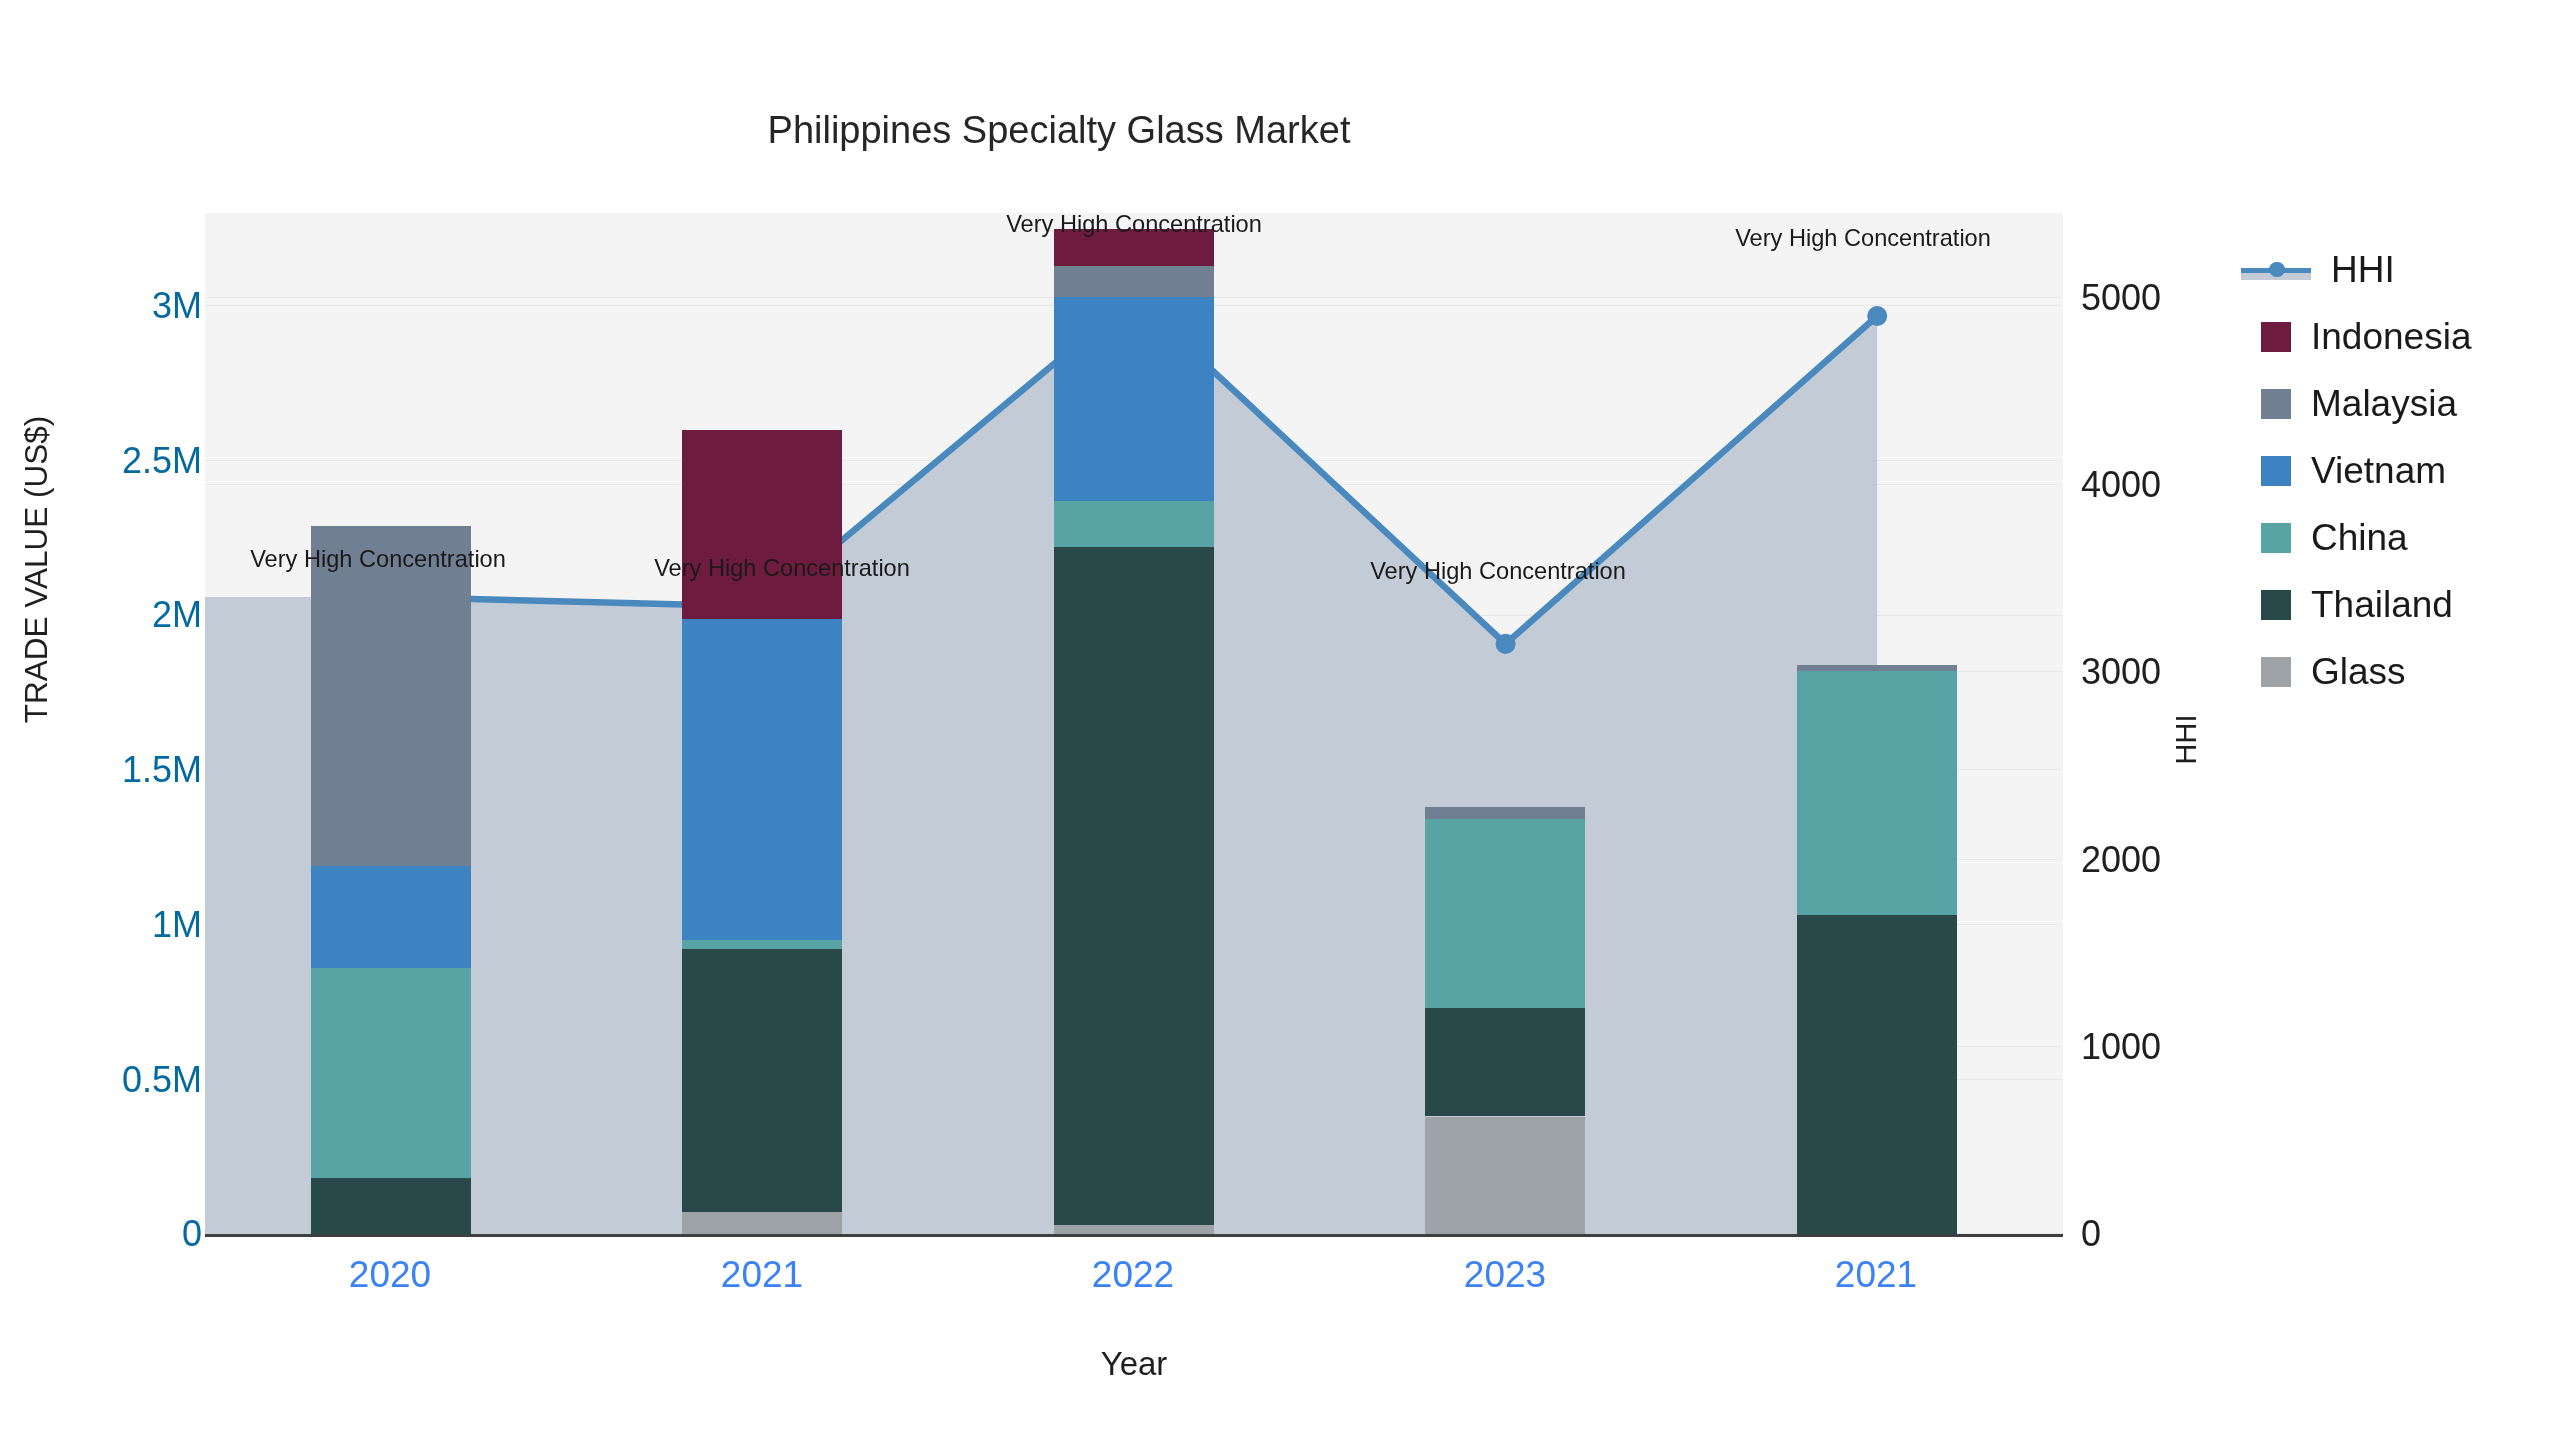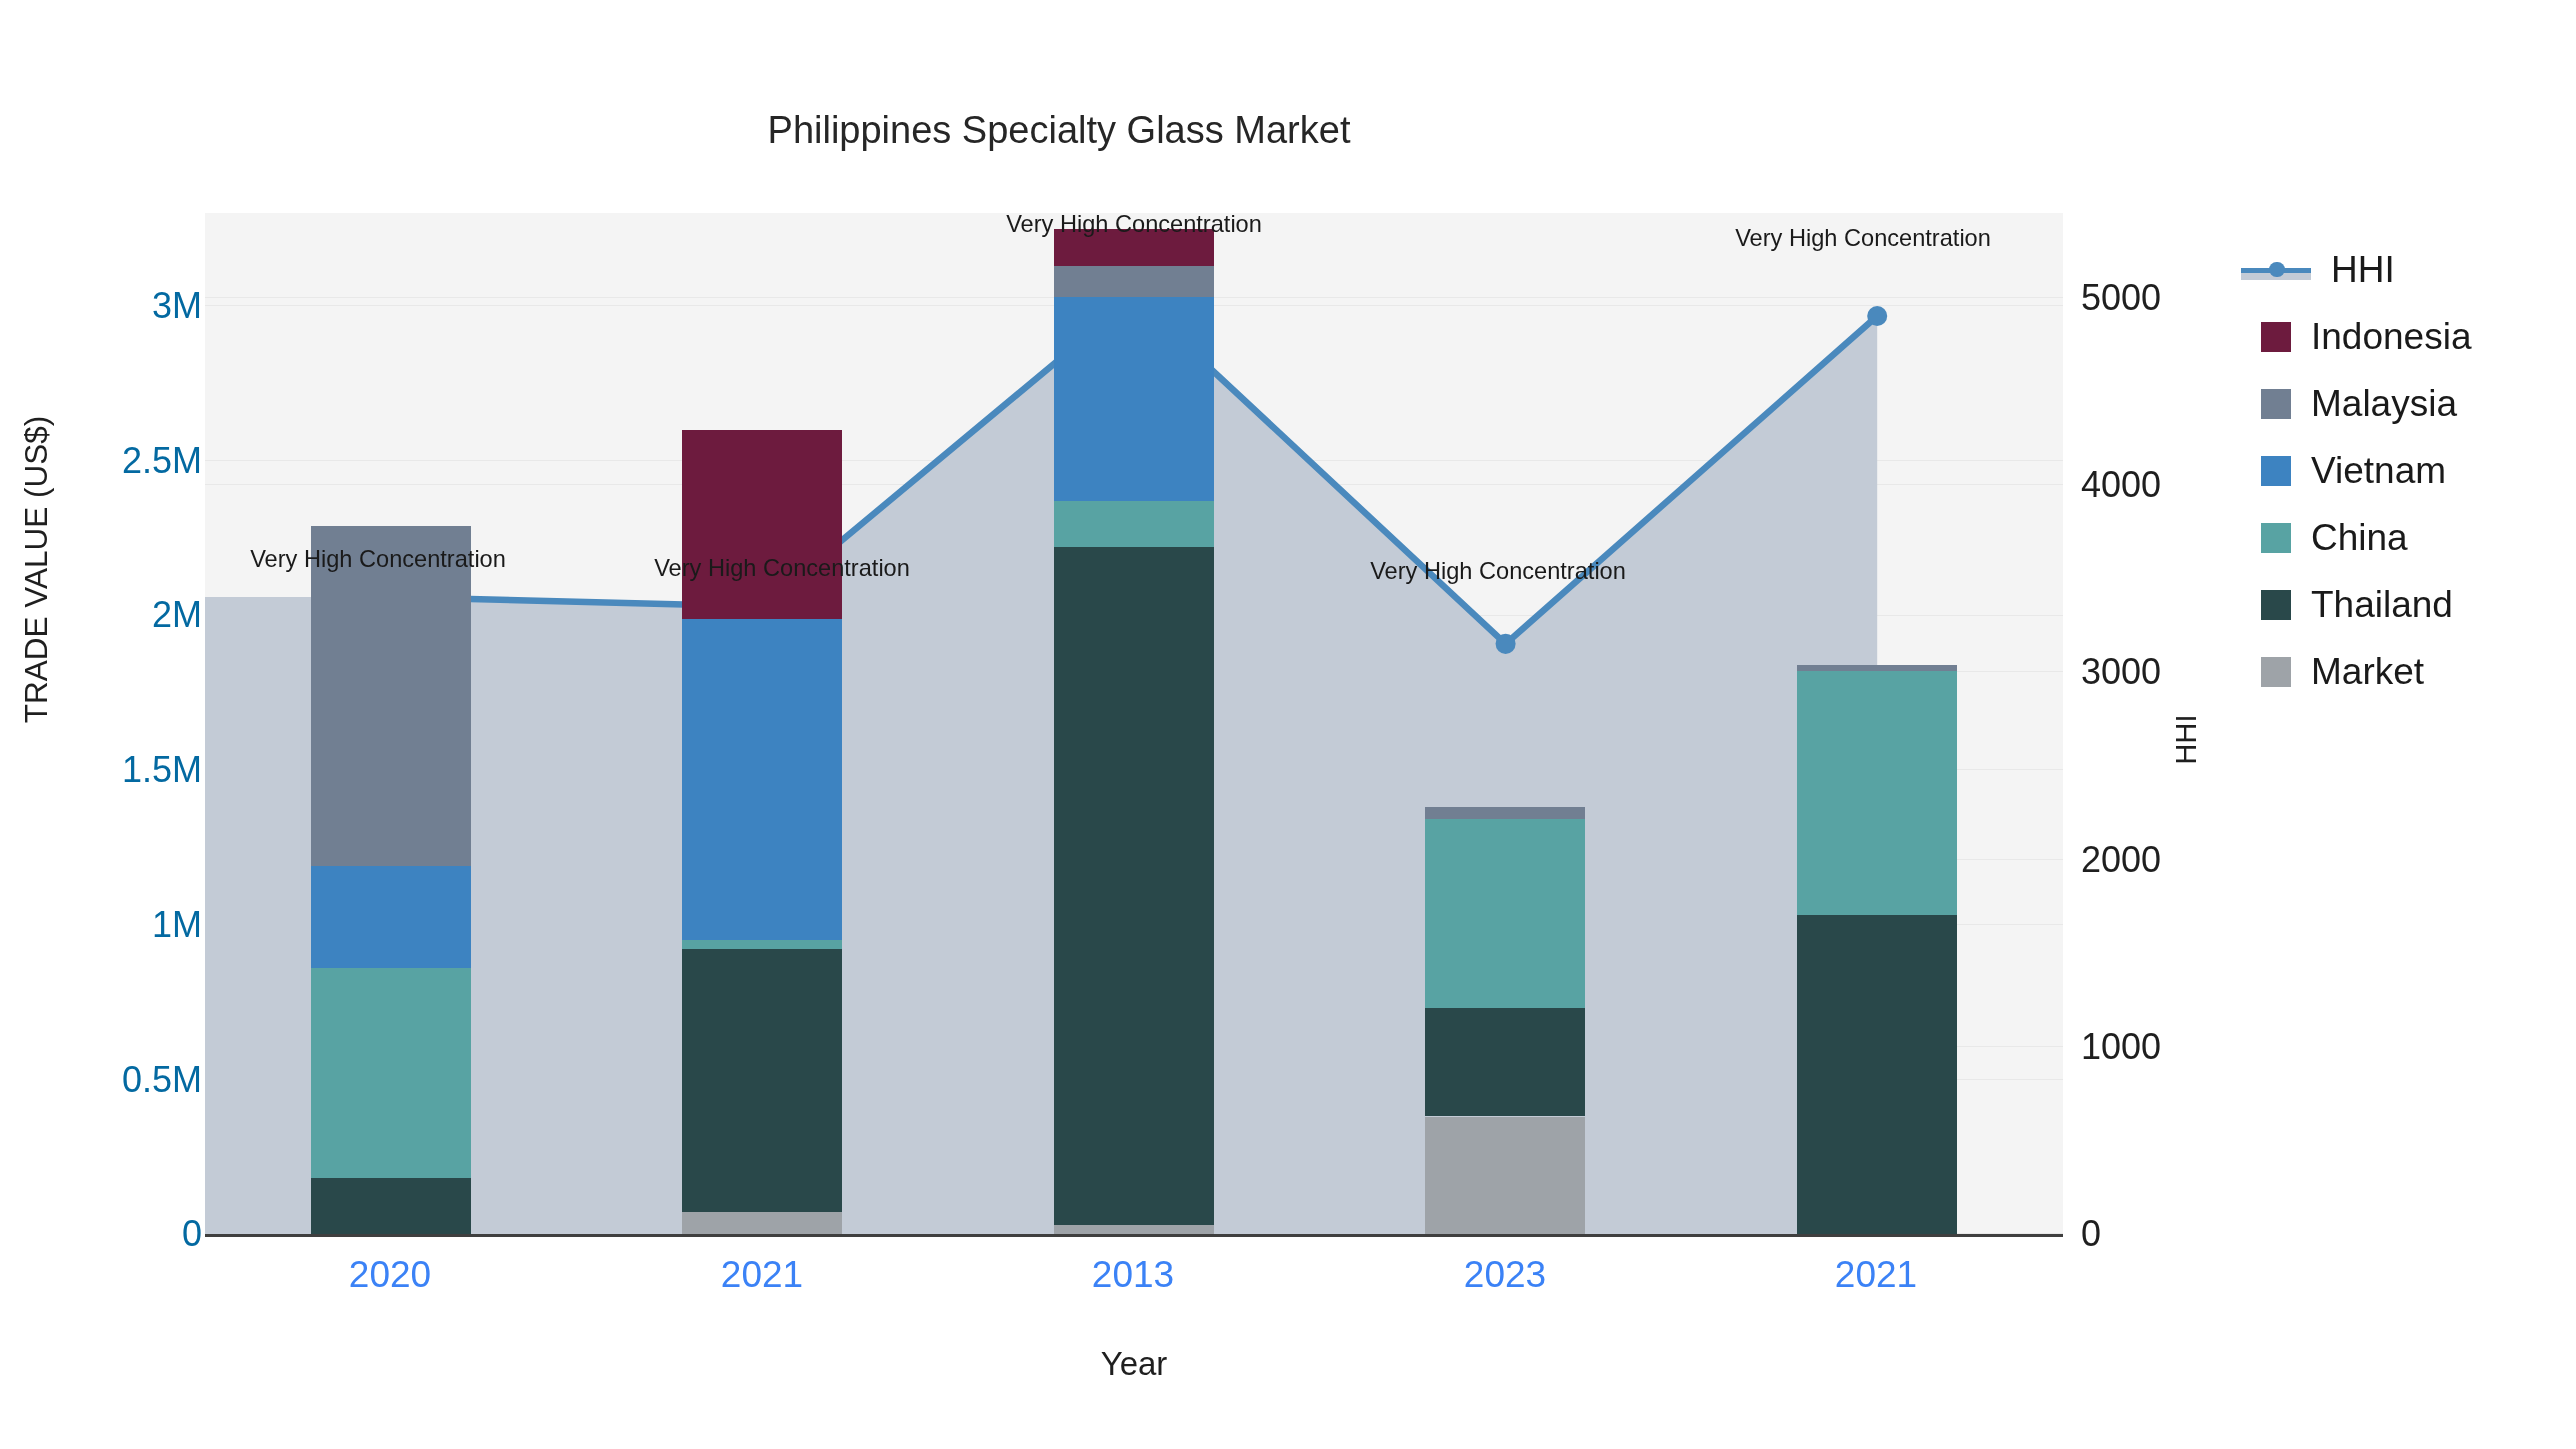--- a/index.html
+++ b/index.html
@@ -300,21 +300,21 @@
       <div class="ytick-right" style="top: 1234px;">0</div>
       <div class="ytick-right" style="top: 1047px;">1000</div>
       <div class="ytick-right" style="top: 860px;">2000</div>
       <div class="ytick-right" style="top: 672px;">3000</div>
       <div class="ytick-right" style="top: 485px;">4000</div>
       <div class="ytick-right" style="top: 298px;">5000</div>
     </div>
   <div id="xticks">
       <div class="xtick" style="left: 390px;">2020</div>
       <div class="xtick" style="left: 762px;">2021</div>
-      <div class="xtick" style="left: 1133px;">2013</div>
+      <div class="xtick" style="left: 1133px;">2022</div>
       <div class="xtick" style="left: 1505px;">2023</div>
       <div class="xtick" style="left: 1876px;">2021</div>
     </div>
 
   <div id="legend">
       <div class="legend-row">
         <span class="legend-line-marker">
           <span class="ll-fill" style="background: rgb(195, 203, 214);"></span>
           <span class="ll-line" style="background: rgb(74, 137, 189);"></span>
           <span class="ll-dot" style="background: rgb(74, 137, 189);"></span>
@@ -336,18 +336,18 @@
       <div class="legend-row">
         <span class="legend-swatch" style="background: rgb(88, 163, 163);"></span>
         <span class="legend-label">China</span>
       </div>
       <div class="legend-row">
         <span class="legend-swatch" style="background: rgb(41, 72, 74);"></span>
         <span class="legend-label">Thailand</span>
       </div>
       <div class="legend-row">
         <span class="legend-swatch" style="background: rgb(158, 163, 168);"></span>
-        <span class="legend-label">Market</span>
+        <span class="legend-label">Glass</span>
       </div>
     </div>
 
 </div>
 
 
 </body></html>

